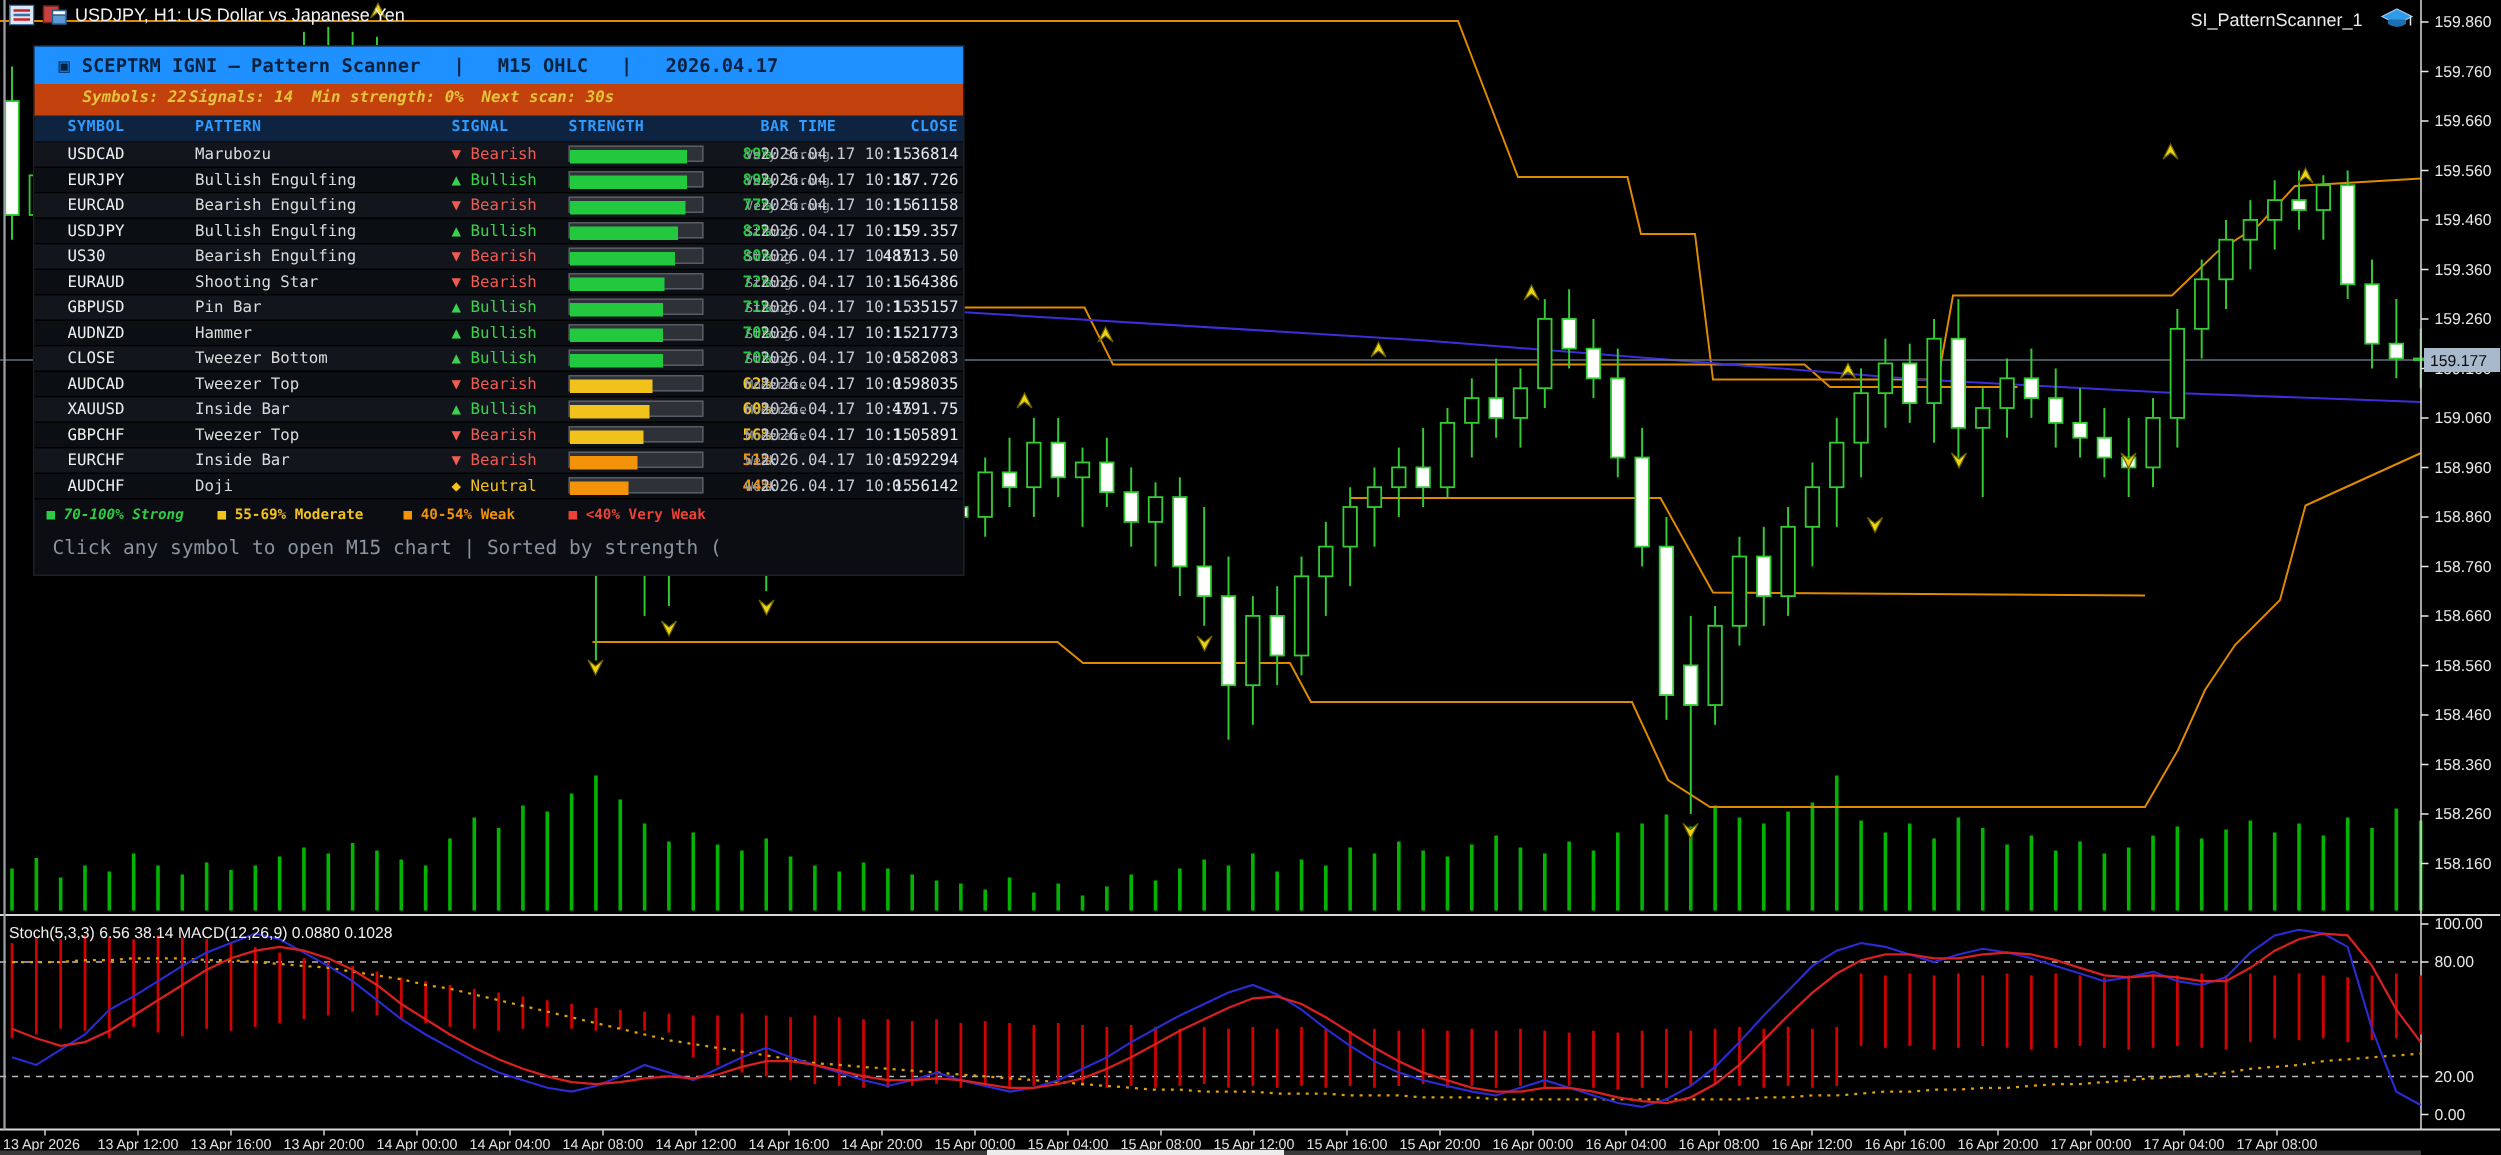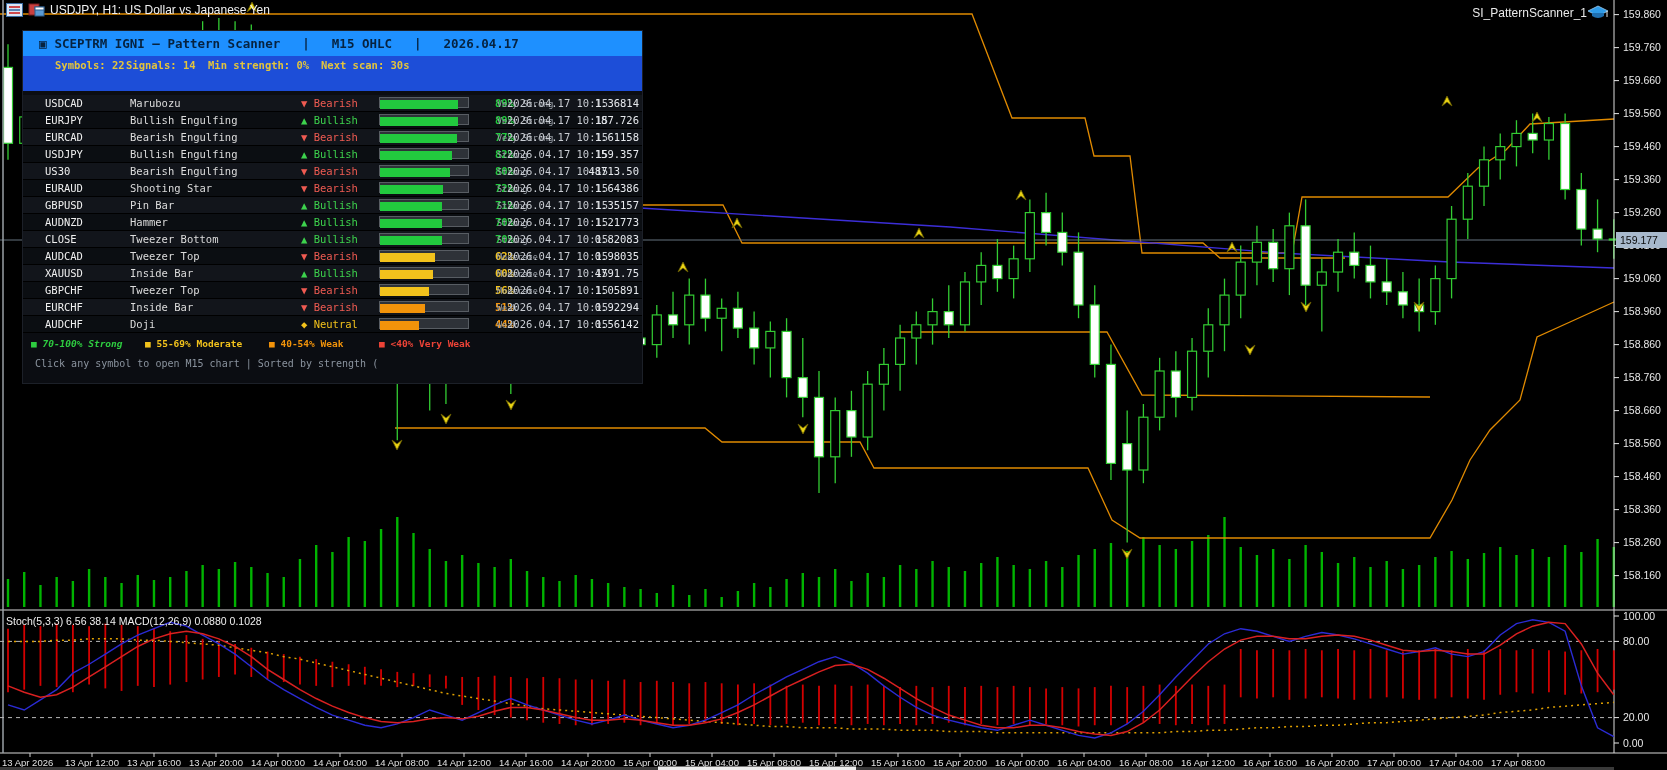--- a/index.html
+++ b/index.html
@@ -2,52 +2,52 @@
 <html><head>
 <meta charset="utf-8">
 <style>
   html,body{margin:0;padding:0;background:#000;}
   #screen{position:relative;width:1667px;height:770px;background:#000;overflow:hidden;
           font-family:"DejaVu Sans Mono",monospace;}
   #chart-svg{position:absolute;left:0;top:0;}
   
   #title-bar{position:absolute;left:6px;top:3px;display:flex;align-items:center;gap:5px;z-index:5;}
   #title-bar .ttl{color:#F2F2F2;font-family:"Liberation Sans",sans-serif;font-size:12px;}
-  #scanner-tag{position:absolute;right:58px;top:5px;display:flex;align-items:center;gap:0;z-index:5;}
+  #scanner-tag{position:absolute;right:58px;top:5px;display:flex;align-items:center;gap:12px;z-index:5;}
   #scanner-tag .tag{color:#EAEAEA;font-family:"Liberation Sans",sans-serif;font-size:12px;}
   
   #panel{position:absolute;left:22px;top:30px;width:619px;height:352px;background:#0B0D12;
          border:1px solid #1c2028;z-index:10;}
   #panel-header{position:absolute;left:0;top:0;width:100%;height:25px;background:#1E90FF;
          color:#06223F;font-size:12.5px;font-weight:bold;display:flex;align-items:center;}
   #panel-header span{white-space:pre;}
   #panel-header .h-icon{margin-left:16px;margin-right:8px;}
   #panel-header .h-sep{margin:0 22px;}
-  #stats-row{position:absolute;left:0;top:25px;width:100%;height:35px;background:#1d4ed8;}
+  #stats-row{position:absolute;left:0;top:25px;width:100%;height:22px;background:#c2410c;font-style:italic;}
   #stats-row span{position:absolute;top:3px;color:#E3C43C;font-size:10.5px;font-weight:bold;}
   #col-header{position:absolute;left:0;top:46px;width:100%;height:17px;background:#0D2340;}
   #col-header span{position:absolute;top:2px;color:#2E9BFF;font-size:10px;font-weight:bold;letter-spacing:.3px;}
   #rows{position:absolute;left:0;top:64px;width:100%;}
   .row{position:relative;width:100%;height:17px;border-bottom:1px solid #000;box-sizing:border-box;}
   .row:nth-child(odd){background:#12151b;}
   .row:nth-child(even){background:#0b0e12;}
   .row span{position:absolute;top:2px;font-size:10.5px;white-space:pre;}
   .c-symbol{left:22px;color:#F0F0F0;}
   .c-pattern{left:107px;color:#DCDCDC;}
   .c-signal{left:278px;font-weight:normal;}
   .c-track{position:absolute;left:356px;top:4px;width:88px;height:9px;background:#2E3238;
            border:1px solid #585D63;}
   .c-fill{position:absolute;left:0;top:0;height:100%;}
   .c-pct{left:472px;font-weight:bold;}
   .c-tier{left:474px;top:4px !important;font-size:8.5px !important;color:#9AA0A8;}
   .c-time{left:484px;color:#C9CDD3;}
   .c-close{left:500px;width:116px;text-align:right;color:#E6E9ED;}
   #legend-row{position:absolute;left:0;top:305px;width:100%;height:16px;}
   .lg{position:absolute;top:2px;font-size:9.5px;font-weight:bold;display:flex;align-items:center;gap:5px;}
-  #footer-row{position:absolute;left:12px;top:327px;color:#8A939E;font-size:10px;}
+  #footer-row{position:absolute;left:12px;top:327px;color:#8A939E;font-size:13px;}
 </style>
 </head>
 <body>
 
 <div id="screen">
 
   <svg id="chart-svg" width="1667" height="770">
       <rect x="0" y="0" width="1667" height="770" fill="#000"></rect>
       <line x1="8" y1="607" x2="8" y2="579" stroke="#00B400" stroke-width="2.4"></line>
       <line x1="24.22" y1="607" x2="24.22" y2="572" stroke="#00B400" stroke-width="2.4"></line>
@@ -613,20 +613,28 @@
       <span>M15 OHLC</span>
       <span class="h-sep">|</span>
       <span>2026.04.17</span>
     </div>
     <div id="stats-row">
       <span style="left:32px">Symbols: 22</span>
       <span style="left:103px">Signals: 14</span>
       <span style="left:185px">Min strength: 0%</span>
       <span style="left:298px">Next scan: 30s</span>
     </div>
+    <div id="col-header">
+      <span style="left:22px">SYMBOL</span>
+      <span style="left:107px">PATTERN</span>
+      <span style="left:278px">SIGNAL</span>
+      <span style="left:356px">STRENGTH</span>
+      <span style="left:484px">BAR TIME</span>
+      <span style="left:584px">CLOSE</span>
+    </div>
     <div id="rows">
         <div class="row">
           <span class="c-symbol">USDCAD</span>
           <span class="c-pattern">Marubozu</span>
           <span class="c-signal" style="color:#F05B52">▼ Bearish</span>
           <span class="c-track"><span class="c-fill" style="width:89%;background:#22C93E"></span></span>
           <span class="c-pct" style="color:#22C93E">89%</span>
           <span class="c-tier">Very Strong</span>
           <span class="c-time">2026.04.17 10:15</span>
           <span class="c-close">1.36814</span>

